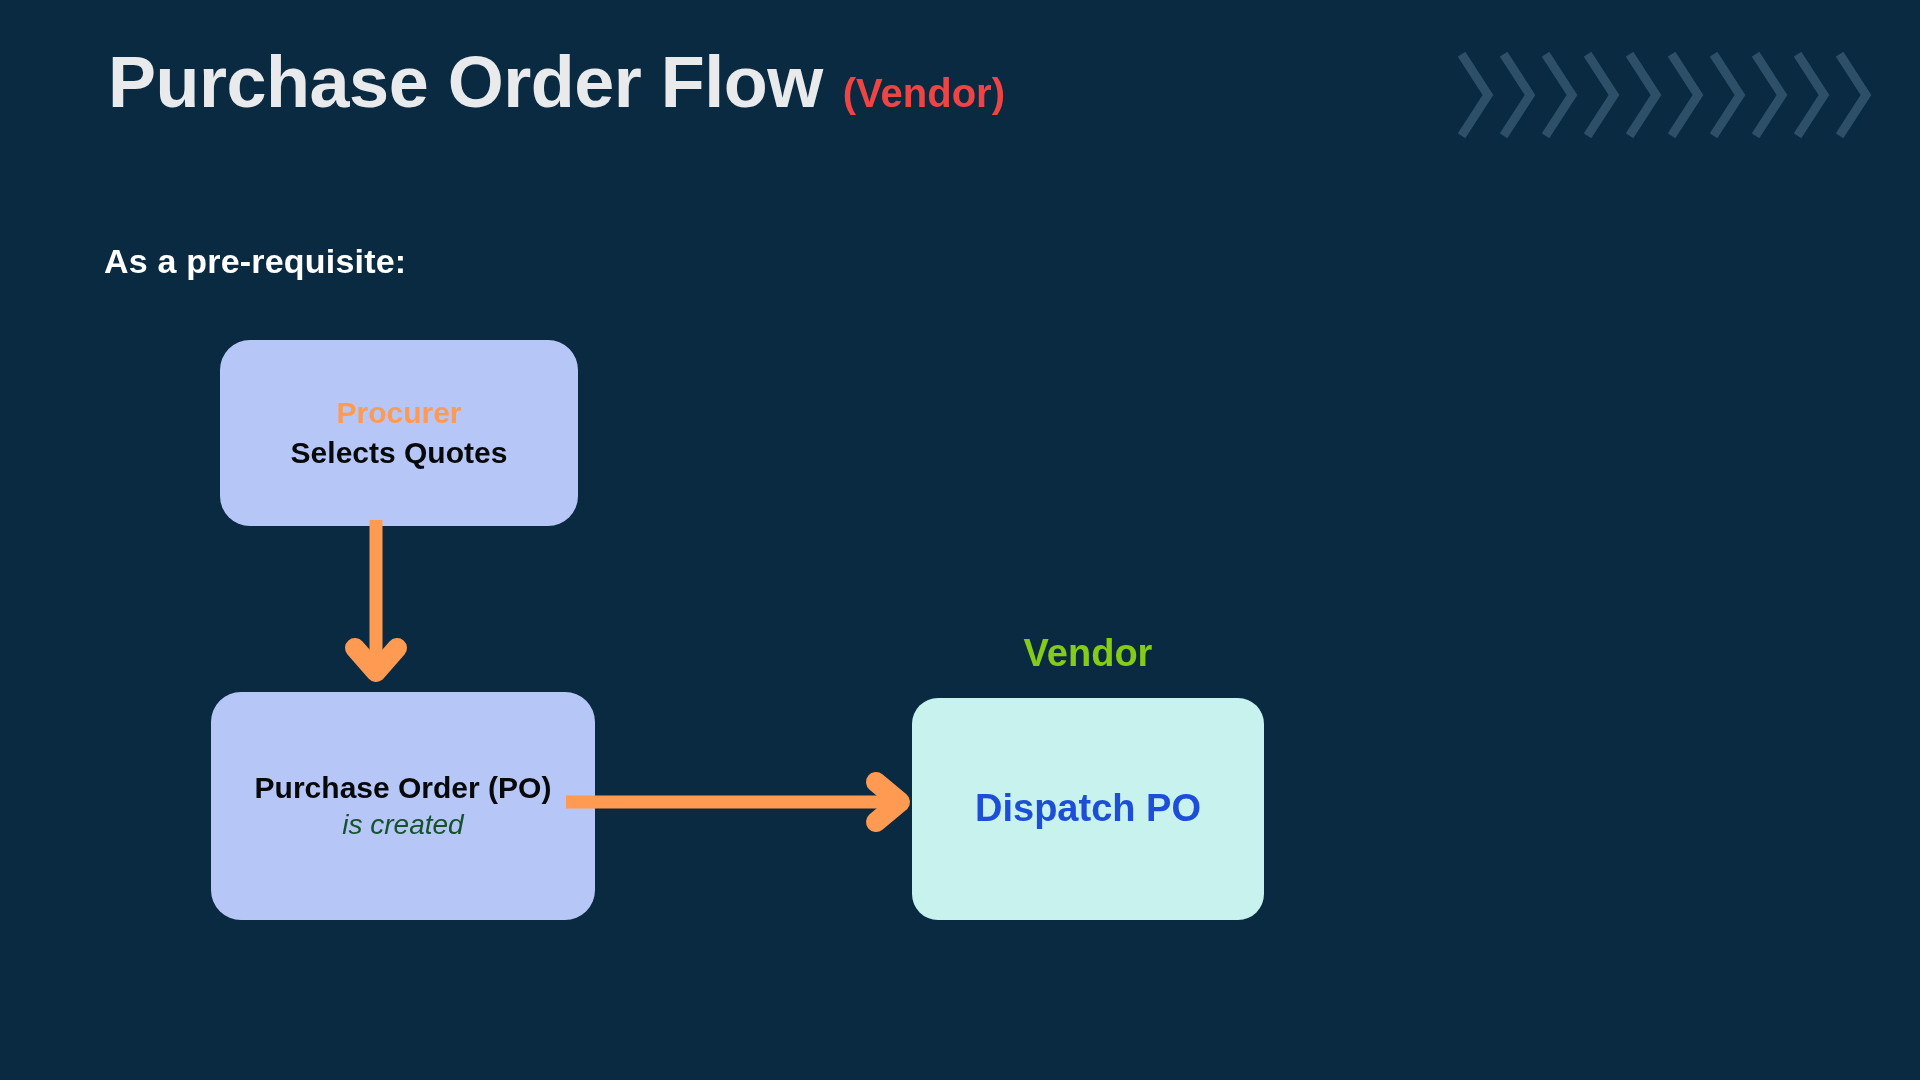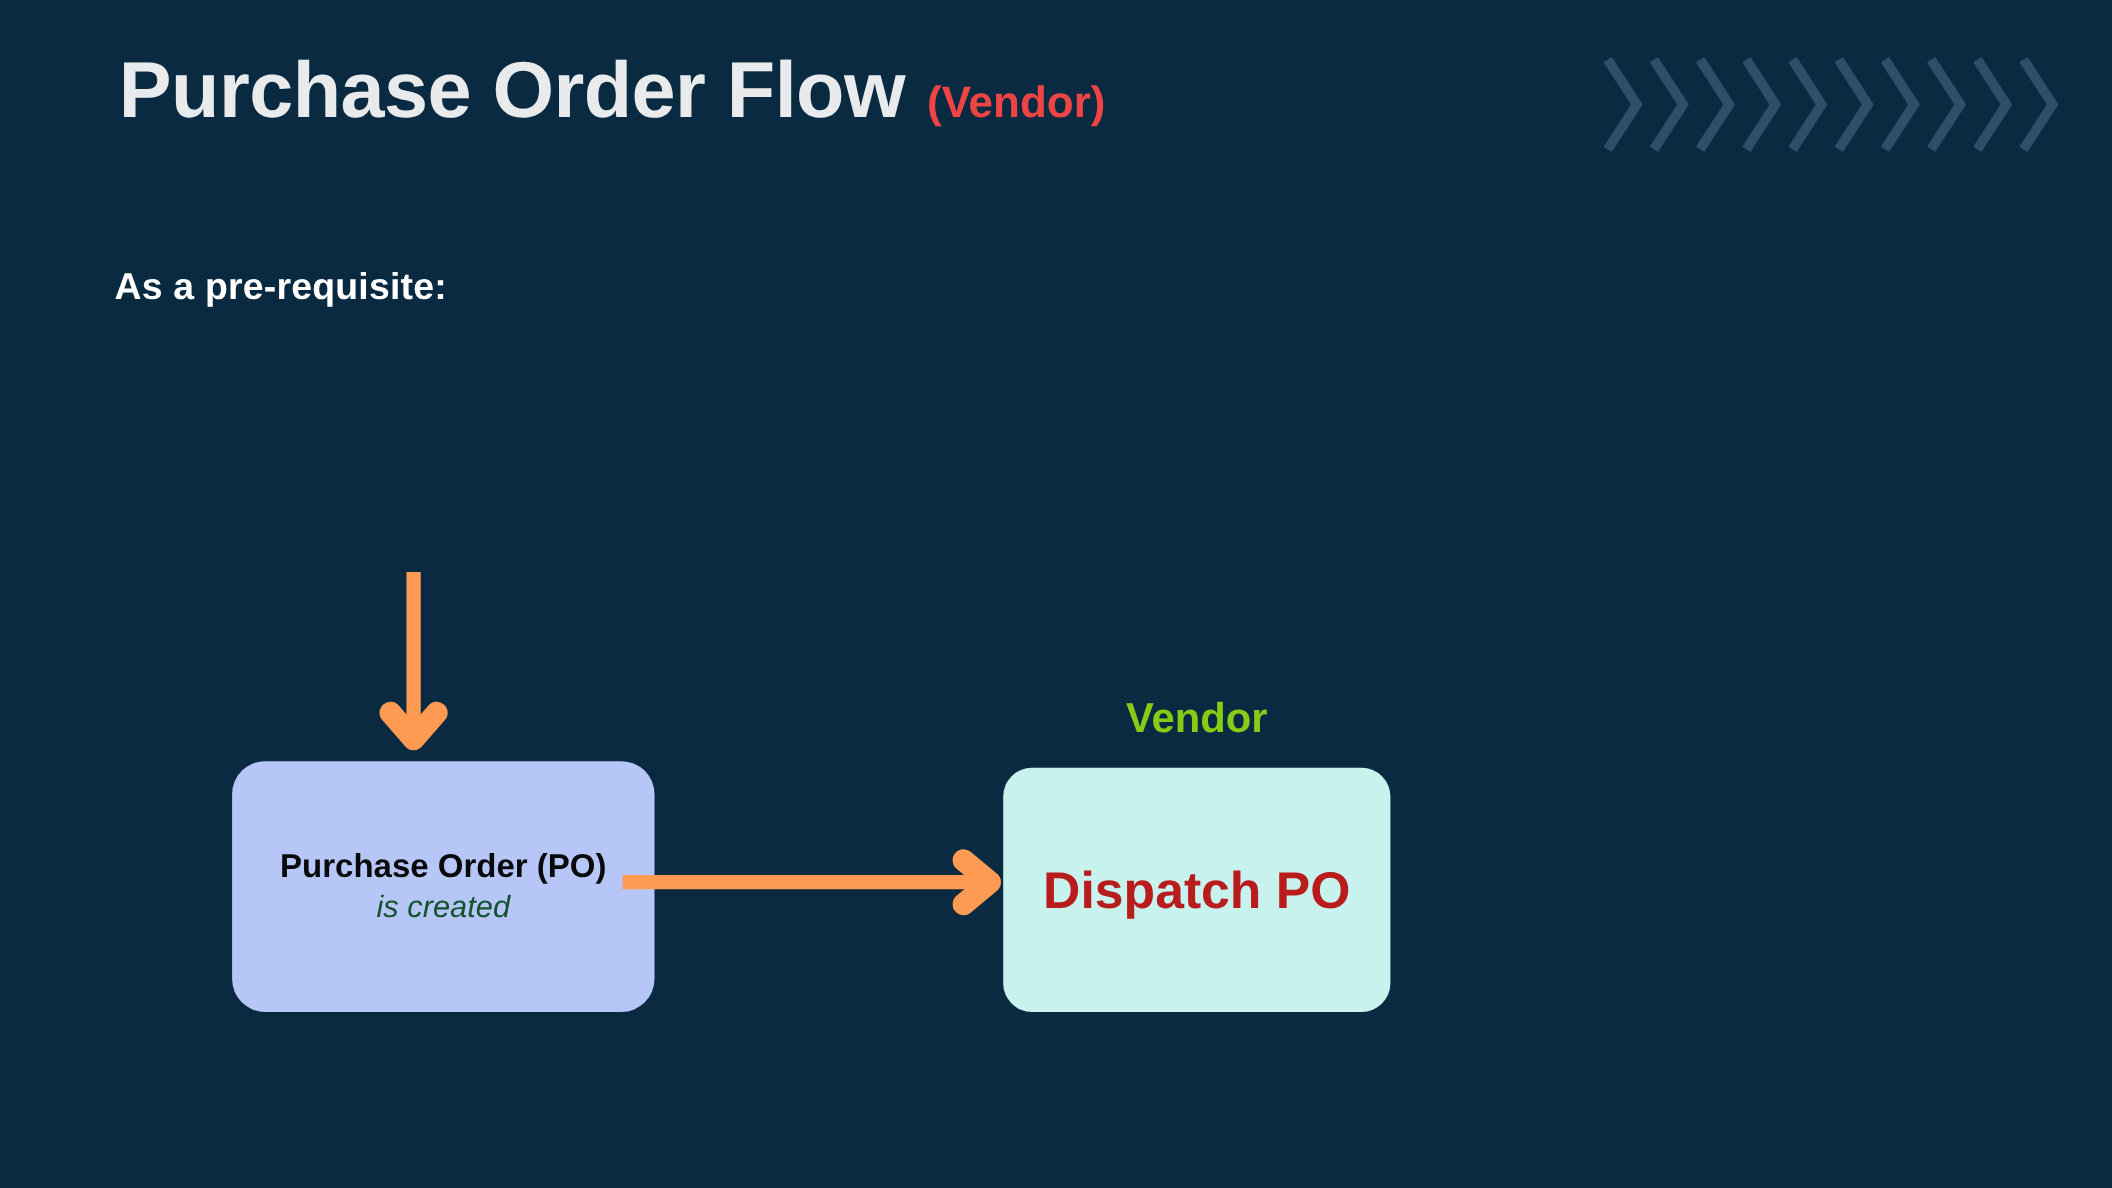--- a/index.html
+++ b/index.html
@@ -131,23 +131,23 @@
 
   .node-line-reg {
     font-size: 28px;
     font-weight: normal;
     color: #14532d;
     line-height: 1.3;
     font-style: italic;
   }
 
   .node-line-big {
-    font-size: 47px;
-    font-weight: bold;
-    color: #b91c1c;
+    font-size: 38px;
+    font-weight: bold;
+    color: #1d4ed8;
     line-height: 1.2;
   }
 
   .role-label-above {
     position: absolute;
     left: 912px;
     top: 634px;
     width: 352px;
     text-align: center;
     font-size: 38px;
@@ -210,20 +210,24 @@
     <svg class="chev" width="42" height="86" viewBox="0 0 42 86">
       <path d="M6 6 L30 43 L6 80" fill="none" stroke="#2d4f68" stroke-width="9" stroke-linecap="square" stroke-linejoin="miter"></path>
     </svg>
     <svg class="chev" width="42" height="86" viewBox="0 0 42 86">
       <path d="M6 6 L30 43 L6 80" fill="none" stroke="#2d4f68" stroke-width="9" stroke-linecap="square" stroke-linejoin="miter"></path>
     </svg>
   </div>
 
   <div class="prereq">As a pre-requisite:</div>
 
+  <div class="node node-procurer">
+    <div class="role-label-inline">Procurer</div>
+    <div class="node-line-bold">Selects Quotes</div>
+  </div>
 
   <svg class="arrow-svg arrow-v" width="48" height="176" viewBox="0 0 48 176">
     <path d="M24 0 L24 150" fill="none" stroke="#ff9a52" stroke-width="13" stroke-linecap="butt"></path>
     <path d="M3 128 L24 152 L45 128" fill="none" stroke="#ff9a52" stroke-width="20" stroke-linecap="round" stroke-linejoin="round"></path>
   </svg>
 
   <div class="node node-po">
     <div class="node-line-bold">Purchase Order (PO)</div>
     <div class="node-line-reg">is created</div>
   </div>

